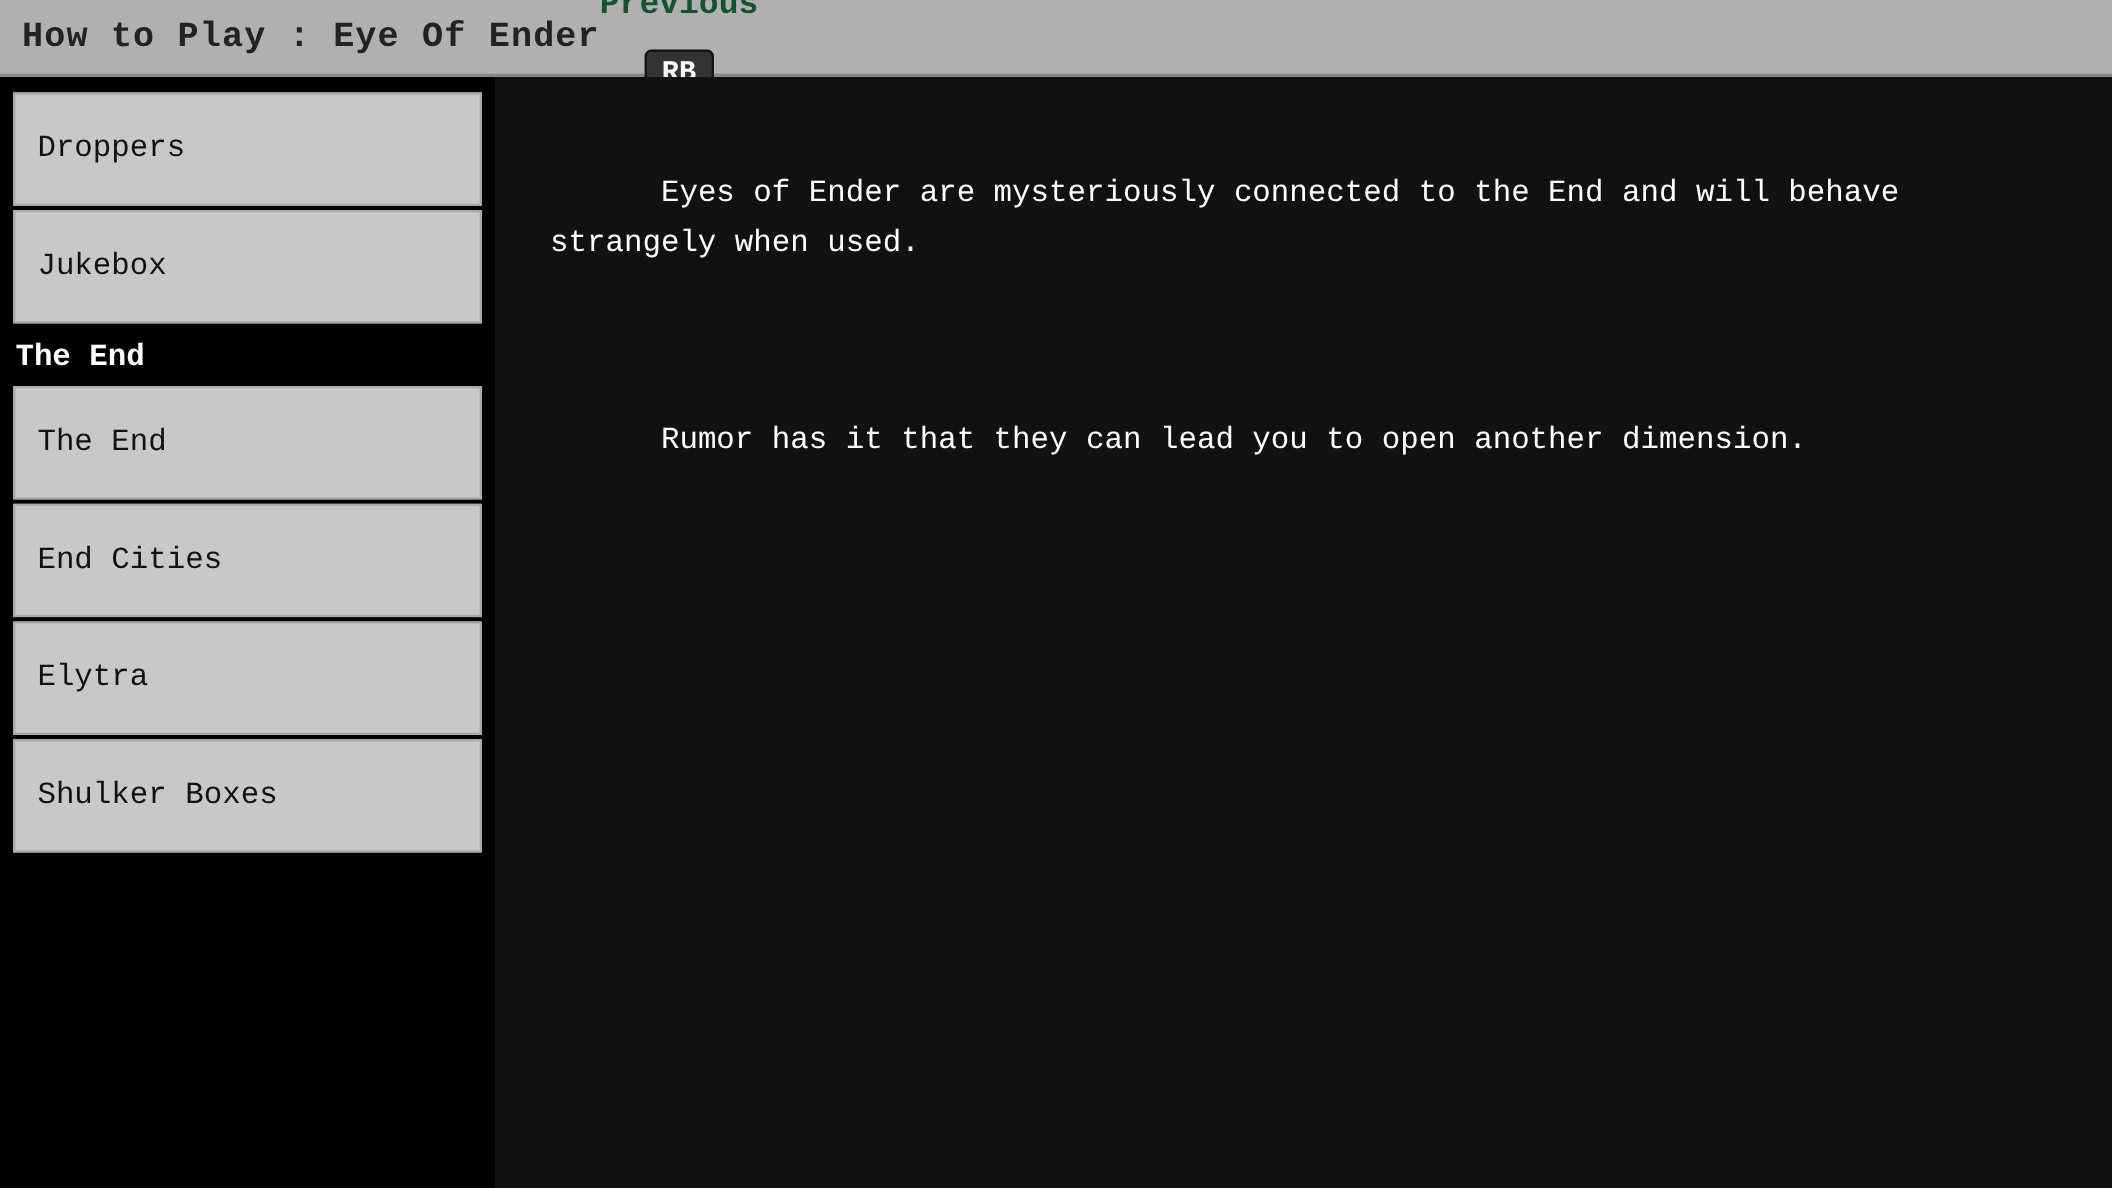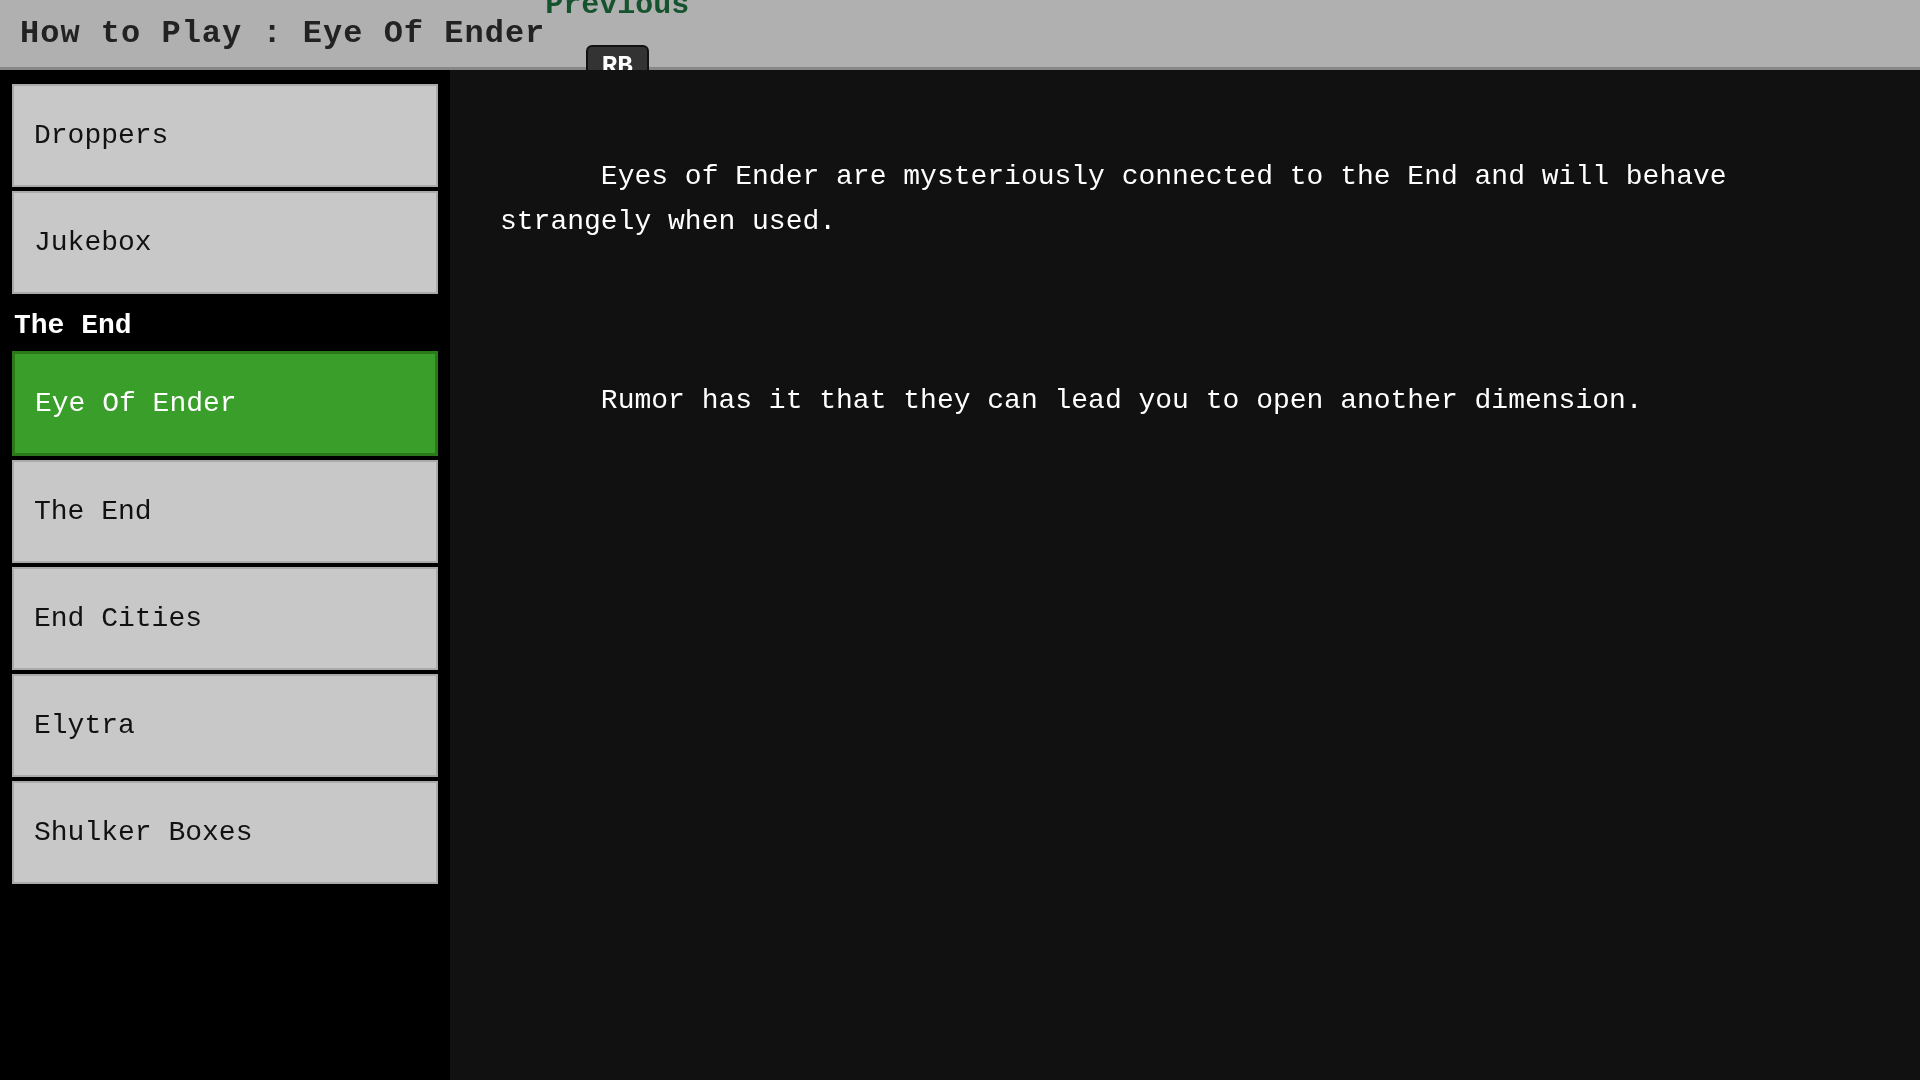--- a/index.html
+++ b/index.html
@@ -156,23 +156,20 @@
       <span>Droppers</span>
     </div>
     <div class="sidebar-item">
       <span>Jukebox</span>
     </div>
 
     <div class="sidebar-section-label">
       <span>The End</span>
     </div>
 
-    <div class="sidebar-item active">
-      <span>Eye Of Ender</span>
-    </div>
     <div class="sidebar-item">
       <span>The End</span>
     </div>
     <div class="sidebar-item">
       <span>End Cities</span>
     </div>
     <div class="sidebar-item">
       <span>Elytra</span>
     </div>
     <div class="sidebar-item">

